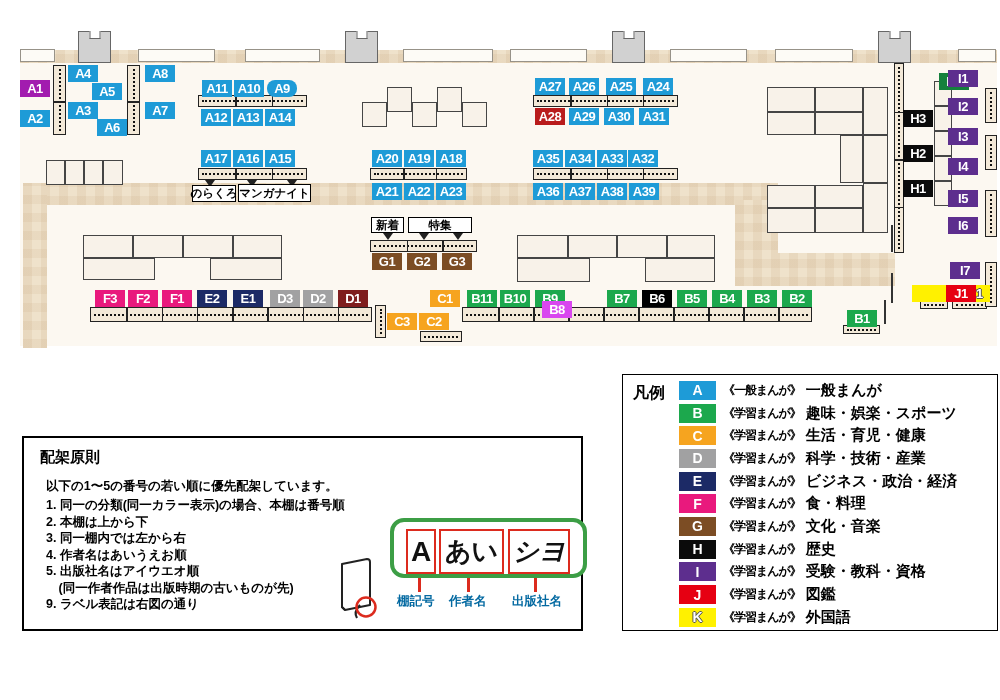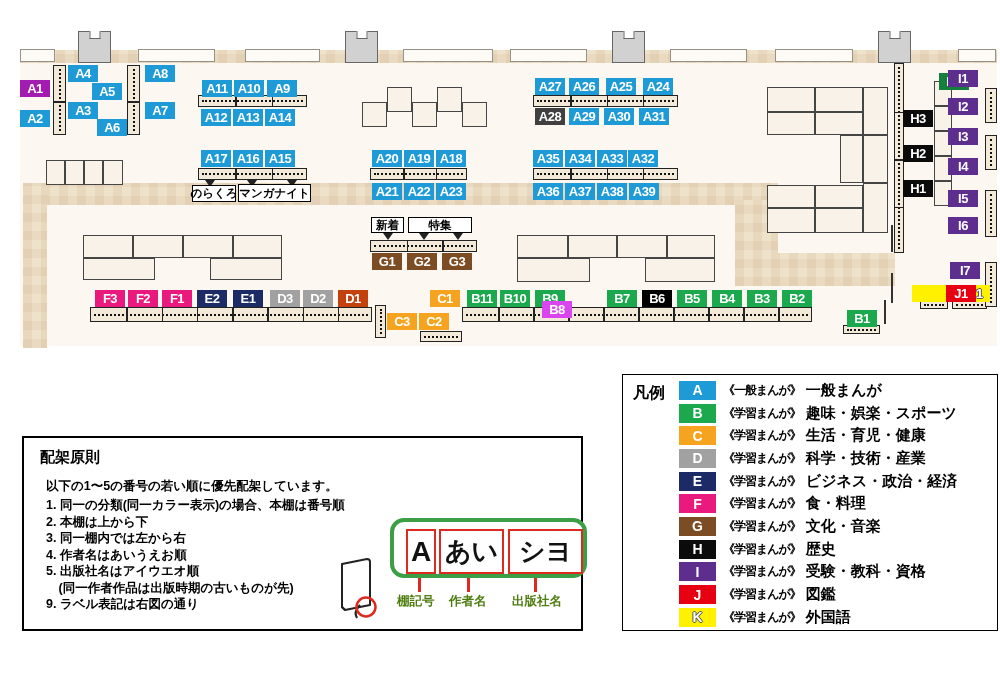--- a/index.html
+++ b/index.html
@@ -34,21 +34,21 @@
 
   #principles{position:absolute;left:22px;top:436px;width:561px;height:195px;background:#fff;border:2px solid #000;box-sizing:border-box;}
   .pr-title{position:absolute;left:16px;top:10px;font-size:15px;font-weight:bold;color:#000;}
   .pr-intro{position:absolute;left:22px;top:40px;font-size:12.5px;font-weight:bold;color:#000;}
   .pr-list{position:absolute;left:22px;top:59px;}
   .pr-item{font-size:12.5px;font-weight:bold;color:#000;line-height:16.5px;white-space:pre-line;}
 
   .green-box{position:absolute;left:366px;top:80px;width:197px;height:60px;background:#fff;border:4px solid #3C9E45;border-radius:14px;box-sizing:border-box;}
   .field-box{position:absolute;top:7px;height:45px;border:2.5px solid #DC2B1E;box-sizing:border-box;display:flex;align-items:center;justify-content:center;font-weight:bold;color:#111;background:#fff;}
   .rline{position:absolute;width:2.5px;height:14px;background:#DC2B1E;}
-  .caption{position:absolute;top:155px;font-size:12.5px;font-weight:bold;color:#4d7c0f;white-space:nowrap;}
+  .caption{position:absolute;top:155px;font-size:12.5px;font-weight:bold;color:#0369a1;white-space:nowrap;}
   .book{position:absolute;left:306px;top:118px;}
 </style>
 </head>
 <body>
 
 <div id="stage">
   <div class="floor"></div>
   <div id="structures">
       <div class="band" style="left: 20px; top: 50px; width: 977px; height: 13px;"></div>
       <div class="band" style="left: 23px; top: 183px; width: 755px; height: 22px;"></div>
@@ -193,38 +193,38 @@
       <div class="lbl" style="left: 20px; top: 80px; background: #a21caf;">A1</div>
       <div class="lbl" style="left: 20px; top: 110px; background: rgb(30, 155, 215);">A2</div>
       <div class="lbl" style="left: 68px; top: 65px; background: rgb(30, 155, 215);">A4</div>
       <div class="lbl" style="left: 92px; top: 83px; background: rgb(30, 155, 215);">A5</div>
       <div class="lbl" style="left: 68px; top: 102px; background: rgb(30, 155, 215);">A3</div>
       <div class="lbl" style="left: 97px; top: 119px; background: rgb(30, 155, 215);">A6</div>
       <div class="lbl" style="left: 145px; top: 65px; background: rgb(30, 155, 215);">A8</div>
       <div class="lbl" style="left: 145px; top: 102px; background: rgb(30, 155, 215);">A7</div>
       <div class="lbl" style="left: 202px; top: 80px; background: rgb(30, 155, 215);">A11</div>
       <div class="lbl" style="left: 234px; top: 80px; background: rgb(30, 155, 215);">A10</div>
-      <div class="lbl" style="left: 267px; top: 80px; background: rgb(30, 155, 215);">A9</div>
+      <div class="lbl" style="left: 267px; top: 80px; background: rgb(30, 155, 215); border-radius: 8px;">A9</div>
       <div class="lbl" style="left: 201px; top: 109px; background: rgb(30, 155, 215);">A12</div>
       <div class="lbl" style="left: 233px; top: 109px; background: rgb(30, 155, 215);">A13</div>
       <div class="lbl" style="left: 265px; top: 109px; background: rgb(30, 155, 215);">A14</div>
       <div class="lbl" style="left: 201px; top: 150px; background: rgb(30, 155, 215);">A17</div>
       <div class="lbl" style="left: 233px; top: 150px; background: rgb(30, 155, 215);">A16</div>
       <div class="lbl" style="left: 265px; top: 150px; background: rgb(30, 155, 215);">A15</div>
       <div class="lbl" style="left: 372px; top: 150px; background: rgb(30, 155, 215);">A20</div>
       <div class="lbl" style="left: 404px; top: 150px; background: rgb(30, 155, 215);">A19</div>
       <div class="lbl" style="left: 436px; top: 150px; background: rgb(30, 155, 215);">A18</div>
       <div class="lbl" style="left: 372px; top: 183px; background: rgb(30, 155, 215);">A21</div>
       <div class="lbl" style="left: 404px; top: 183px; background: rgb(30, 155, 215);">A22</div>
       <div class="lbl" style="left: 436px; top: 183px; background: rgb(30, 155, 215);">A23</div>
       <div class="lbl" style="left: 535px; top: 78px; background: rgb(30, 155, 215);">A27</div>
       <div class="lbl" style="left: 569px; top: 78px; background: rgb(30, 155, 215);">A26</div>
       <div class="lbl" style="left: 606px; top: 78px; background: rgb(30, 155, 215);">A25</div>
       <div class="lbl" style="left: 643px; top: 78px; background: rgb(30, 155, 215);">A24</div>
-      <div class="lbl" style="left: 535px; top: 108px; background: #404040;">A28</div>
+      <div class="lbl" style="left: 535px; top: 108px; background: #b91c1c;">A28</div>
       <div class="lbl" style="left: 569px; top: 108px; background: rgb(30, 155, 215);">A29</div>
       <div class="lbl" style="left: 604px; top: 108px; background: rgb(30, 155, 215);">A30</div>
       <div class="lbl" style="left: 639px; top: 108px; background: rgb(30, 155, 215);">A31</div>
       <div class="lbl" style="left: 533px; top: 150px; background: rgb(30, 155, 215);">A35</div>
       <div class="lbl" style="left: 565px; top: 150px; background: rgb(30, 155, 215);">A34</div>
       <div class="lbl" style="left: 597px; top: 150px; background: rgb(30, 155, 215);">A33</div>
       <div class="lbl" style="left: 628px; top: 150px; background: rgb(30, 155, 215);">A32</div>
       <div class="lbl" style="left: 533px; top: 183px; background: rgb(30, 155, 215);">A36</div>
       <div class="lbl" style="left: 565px; top: 183px; background: rgb(30, 155, 215);">A37</div>
       <div class="lbl" style="left: 597px; top: 183px; background: rgb(30, 155, 215);">A38</div>
@@ -232,21 +232,21 @@
       <div class="lbl" style="left: 372px; top: 253px; background: rgb(124, 77, 36);">G1</div>
       <div class="lbl" style="left: 407px; top: 253px; background: rgb(124, 77, 36);">G2</div>
       <div class="lbl" style="left: 442px; top: 253px; background: rgb(124, 77, 36);">G3</div>
       <div class="lbl" style="left: 95px; top: 290px; background: rgb(233, 25, 125);">F3</div>
       <div class="lbl" style="left: 128px; top: 290px; background: rgb(233, 25, 125);">F2</div>
       <div class="lbl" style="left: 162px; top: 290px; background: rgb(233, 25, 125);">F1</div>
       <div class="lbl" style="left: 197px; top: 290px; background: rgb(28, 42, 102);">E2</div>
       <div class="lbl" style="left: 233px; top: 290px; background: rgb(28, 42, 102);">E1</div>
       <div class="lbl" style="left: 270px; top: 290px; background: rgb(161, 161, 162);">D3</div>
       <div class="lbl" style="left: 303px; top: 290px; background: rgb(161, 161, 162);">D2</div>
-      <div class="lbl" style="left: 338px; top: 290px; background: #c2410c;">D1</div>
+      <div class="lbl" style="left: 338px; top: 290px; background: #7f1d1d;">D1</div>
       <div class="lbl" style="left: 430px; top: 290px; background: rgb(246, 164, 31);">C1</div>
       <div class="lbl" style="left: 387px; top: 313px; background: rgb(246, 164, 31);">C3</div>
       <div class="lbl" style="left: 419px; top: 313px; background: rgb(246, 164, 31);">C2</div>
       <div class="lbl" style="left: 467px; top: 290px; background: rgb(28, 168, 77);">B11</div>
       <div class="lbl" style="left: 500px; top: 290px; background: rgb(28, 168, 77);">B10</div>
       <div class="lbl" style="left: 535px; top: 290px; background: rgb(28, 168, 77);">B9</div>
       <div class="lbl" style="left: 542px; top: 290px; background: #d946ef; margin-top: 11px;">B8</div>
       <div class="lbl" style="left: 607px; top: 290px; background: rgb(28, 168, 77);">B7</div>
       <div class="lbl" style="left: 642px; top: 290px; background: #000000;">B6</div>
       <div class="lbl" style="left: 677px; top: 290px; background: rgb(28, 168, 77);">B5</div>
@@ -345,21 +345,21 @@
         <div class="pr-item">3. 同一棚内では左から右</div>
         <div class="pr-item">4. 作者名はあいうえお順</div>
         <div class="pr-item">5. 出版社名はアイウエオ順
 　(同一作者作品は出版時期の古いものが先)</div>
         <div class="pr-item">9. ラベル表記は右図の通り</div>
       </div>
 
     <div class="green-box">
       <div class="field-box" style="left:12px;width:30px;font-size:28px;">A</div>
       <div class="field-box" style="left:45px;width:65px;font-size:26px;">あい</div>
-      <div class="field-box" style="left:114px;width:75px;font-size:26px;">シヨ</div>
+      <div class="field-box" style="left:114px;width:62px;font-size:26px;font-style:italic;">シヨ</div>
     </div>
     <div class="rline" style="left:394px;top:140px;"></div>
     <div class="rline" style="left:443px;top:140px;"></div>
     <div class="rline" style="left:510px;top:140px;"></div>
     <div class="caption" style="left:373px;">棚記号</div>
     <div class="caption" style="left:425px;">作者名</div>
     <div class="caption" style="left:488px;">出版社名</div>
     <svg class="book" width="54" height="64" viewBox="0 0 54 64">
       <path d="M12 8 L37 3 Q40 3 40 6 L40 49 L15 54 L12 51 Z" fill="#fff" stroke="#222" stroke-width="2" stroke-linejoin="round"></path>
       <path d="M12 8 L12 51 L15 54" fill="none" stroke="#222" stroke-width="2"></path>

